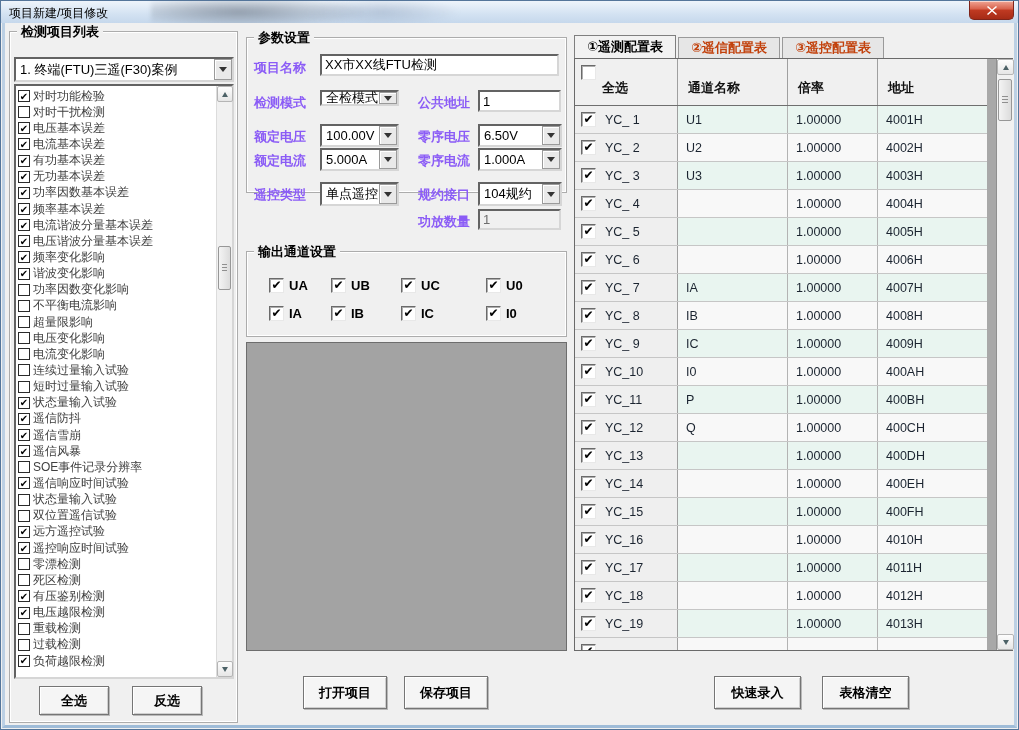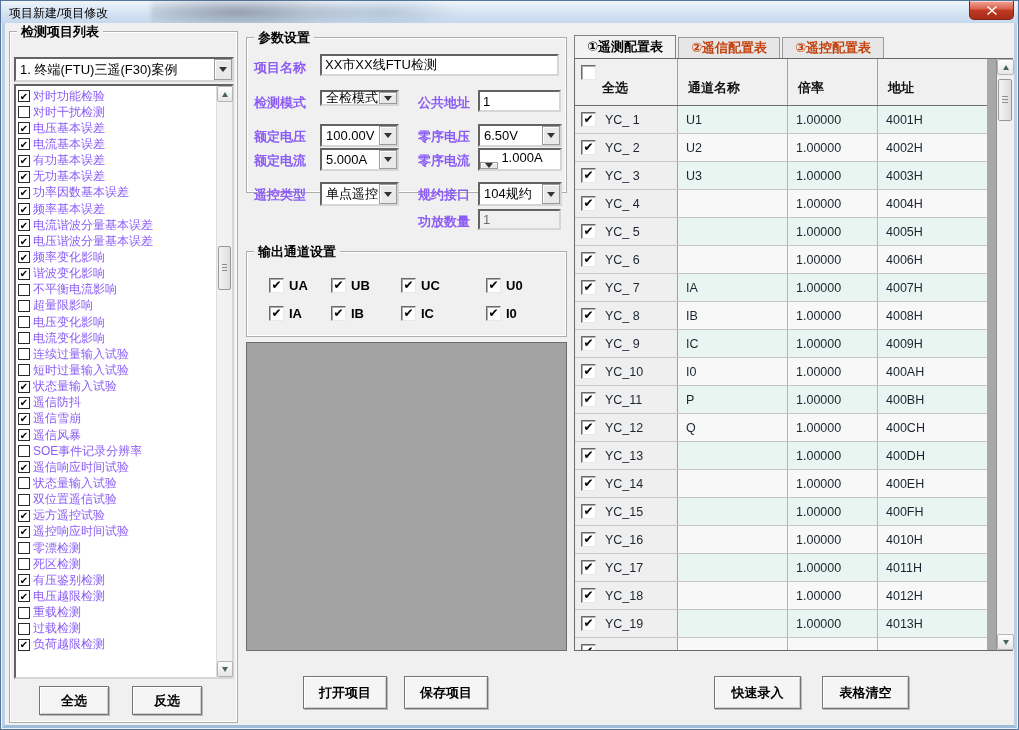--- a/index.html
+++ b/index.html
@@ -48,21 +48,21 @@
     font-family:"DejaVu Sans",sans-serif; font-size:12px; font-weight:bold; color:#000; line-height:13px; flex:none; cursor:pointer; }
   .cbflat { width:12px; height:12px; background:#fff; border:1px solid #2a2a2a; display:flex; align-items:center;
     justify-content:center; font-family:"DejaVu Sans",sans-serif; font-size:10px; font-weight:bold; color:#000; flex:none; cursor:pointer; }
 
   
   .preset { position:absolute; left:13px; top:56px; width:220px; height:25px; }
   .listbox { position:absolute; left:13px; top:83px; width:220px; height:595px; background:#fff;
     border:2px solid; border-color:#636363 #d6d6d6 #d6d6d6 #636363; display:flex; }
   .list-items { flex:1; overflow:hidden; padding:2px 0 0 2px; }
   .list-item { display:flex; align-items:center; height:16.15px; gap:3px; cursor:default; }
-  .list-item .lbl { font-size:12px; color:#8b5cf6; white-space:nowrap; }
+  .list-item .lbl { font-size:12px; color:#404040; white-space:nowrap; }
 
   
   .vscroll { width:16px; background:#f1f1f1; border-left:1px solid #dcdcdc; position:relative; flex:none; }
   .sb-btn { position:absolute; left:0; width:16px; height:16px; display:flex; align-items:center; justify-content:center;
     background:linear-gradient(#fdfdfd,#e6e6e6); border:1px solid #b5b5b5; border-radius:2px; cursor:pointer; }
   .sb-up { top:0; } .sb-down { bottom:0; }
   .sb-tri-up { width:0; height:0; border-left:3.5px solid transparent; border-right:3.5px solid transparent; border-bottom:5px solid #4d6267; }
   .sb-tri-dn { width:0; height:0; border-left:3.5px solid transparent; border-right:3.5px solid transparent; border-top:5px solid #4d6267; }
   .sb-thumb { position:absolute; left:1px; width:13px; background:linear-gradient(90deg,#f4f4f4,#dcdcdc);
     border:1px solid #979797; border-radius:2px; cursor:pointer; }
@@ -187,20 +187,24 @@
         <div class="list-item">
           <span class="cbflat">✔</span>
           <span class="lbl">频率变化影响</span>
         </div>
         <div class="list-item">
           <span class="cbflat">✔</span>
           <span class="lbl">谐波变化影响</span>
         </div>
         <div class="list-item">
           <span class="cbflat"></span>
+          <span class="lbl">功率因数变化影响</span>
+        </div>
+        <div class="list-item">
+          <span class="cbflat"></span>
           <span class="lbl">不平衡电流影响</span>
         </div>
         <div class="list-item">
           <span class="cbflat"></span>
           <span class="lbl">超量限影响</span>
         </div>
         <div class="list-item">
           <span class="cbflat"></span>
           <span class="lbl">电压变化影响</span>
         </div>
@@ -332,21 +336,21 @@
   </div>
 
   <span class="plabel" style="left:253px; top:151px;">额定电流</span>
   <div class="combo pcombo" style="left:319px; top:147px; width:79px; height:23px;">
     <span class="val">5.000A</span>
     <span class="drop">
         <span class="tri-down"></span>
       </span>
   </div>
   <span class="plabel" style="left:417px; top:151px;">零序电流</span>
-  <div class="combo pcombo" style="left:477px; top:147px; width:84px; height:23px;flex-direction:column;">
+  <div class="combo pcombo" style="left:477px; top:147px; width:84px; height:23px;">
     <span class="val">1.000A</span>
     <span class="drop">
         <span class="tri-down"></span>
       </span>
   </div>
 
   <span class="plabel" style="left:253px; top:185px;">遥控类型</span>
   <div class="combo pcombo" style="left:319px; top:181px; width:79px; height:24px;">
     <span class="val">单点遥控</span>
     <span class="drop">

